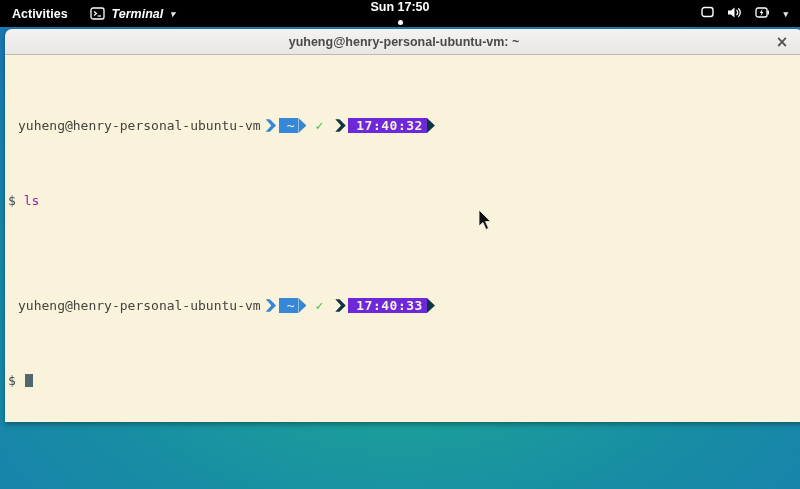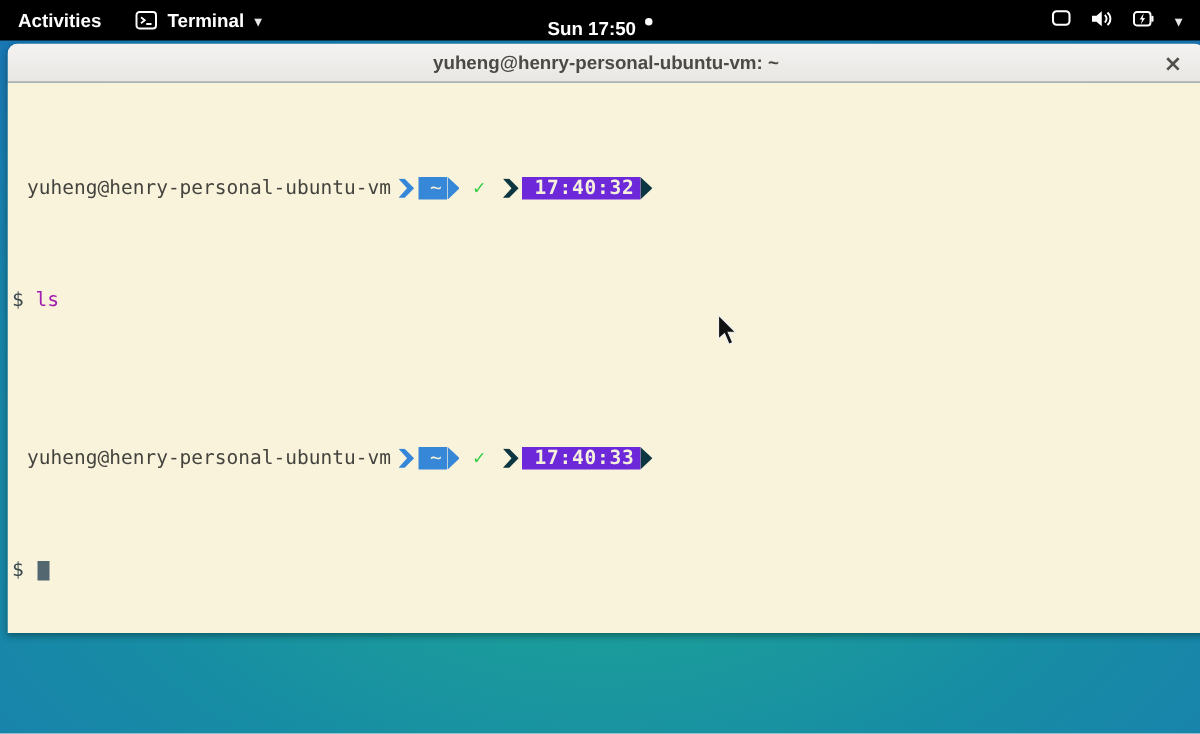--- a/index.html
+++ b/index.html
@@ -15,29 +15,29 @@
     position: absolute; left: 0; top: 0; width: 800px; height: 27px;
     background: #000;
     display: flex; align-items: center;
     color: #fff; font-size: 12.5px; font-weight: 600;
   }
   .topbar-left { display: flex; align-items: center; height: 100%; }
   .activities {
     padding: 0 12px; height: 100%; display: flex; align-items: center; cursor: default;
   }
   .appmenu {
-    padding: 0 10px; height: 100%; display: flex; align-items: center; gap: 7px;
+    padding: 0 10px; height: 100%; display: flex; align-items: center; gap: 7px; font-style: italic;
   }
   .term-icon-box { display: inline-flex; }
   .clock-area {
     position: absolute; left: 0; right: 0; top: 0; height: 27px;
     display: flex; align-items: center; justify-content: center; gap: 6px;
     pointer-events: none;
   }
-  .clock-inner { display: flex; gap: 6px; pointer-events: auto; padding: 12px 8px; height: 100%; }
+  .clock-inner { display: flex; align-items: center; gap: 6px; pointer-events: auto; padding: 0 8px; height: 100%; flex-direction: column; }
   .notif-dot { width: 5px; height: 5px; border-radius: 50%; background: #fff; }
   .topbar-right {
     margin-left: auto; display: flex; align-items: center; gap: 13px;
     padding: 0 12px; height: 100%;
   }
   .caret { font-size: 9px; color: #e8e8e8; }
 
   
   .window {
     position: absolute; left: 5px; top: 29px; width: 798px; height: 393px;

